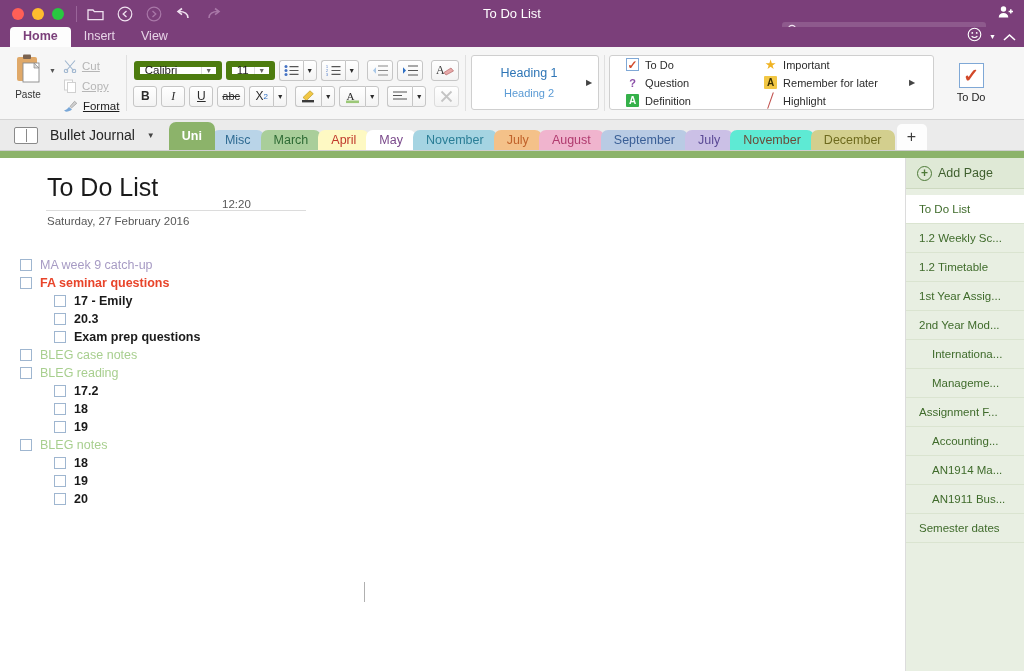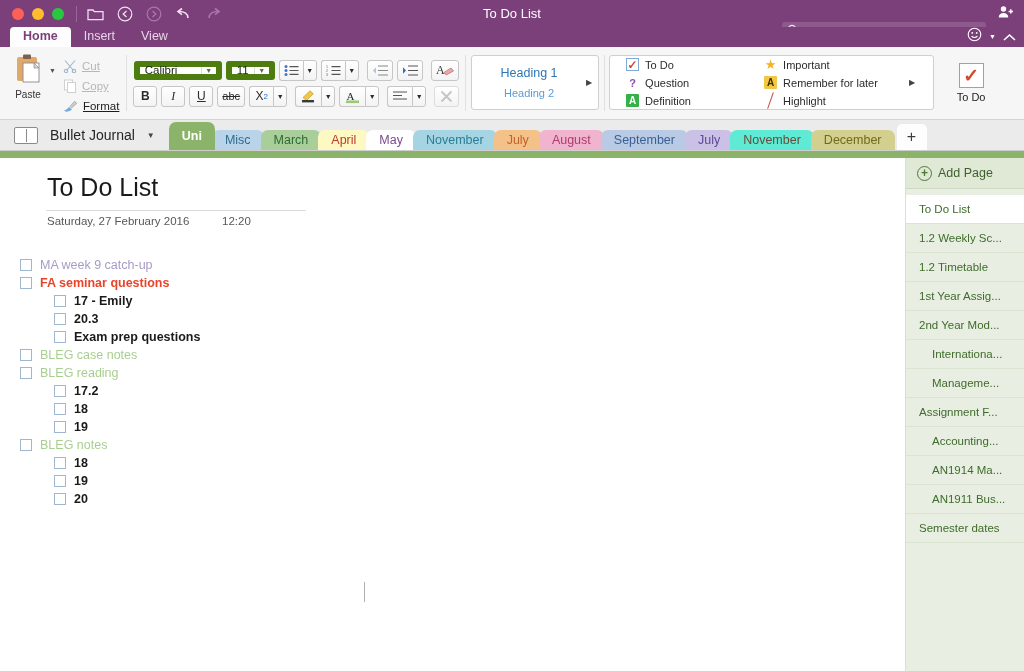--- a/index.html
+++ b/index.html
@@ -170,21 +170,21 @@
   .greenbar { height: 7px; background: #8cb36a; }
   
   .body-area { height: 534px; display: flex; position: relative; }
   .page {
     flex: 1; background: #fff; position: relative;
     border-right: 1px solid #dcdcdc; overflow: hidden;
   }
   .page-title { position: absolute; left: 47px; top: 15px; font-size: 25px; color: #1a1a1a; }
   .title-rule { position: absolute; left: 46px; top: 52px; width: 260px; height: 1px; background: #dcdcdc; }
   .page-date { position: absolute; left: 47px; top: 57px; font-size: 11.5px; color: #585858; }
-  .page-time { position: absolute; left: 222px; top: 57px; font-size: 11.5px; color: #585858; }
+  .page-time { position: absolute; left: 222px; top: 40px; font-size: 11.5px; color: #585858; }
   .tasks { position: absolute; left: 20px; top: 98px; }
   .task { display: flex; align-items: center; height: 18px; gap: 8px; }
   .task.sub { padding-left: 34px; }
   .cbx { width: 12px; height: 12px; border: 1px solid #9fb6d0; background: #fff; flex: none; }
   .tlabel { font-size: 12.5px; }
   .c-purple { color: #a79bc4; }
   .c-red { color: #e8442a; font-weight: bold; }
   .c-green { color: #a8cf8f; }
   .c-black { color: #1a1a1a; font-weight: bold; }
   .caret-bar { position: absolute; left: 364px; top: 424px; width: 1px; height: 20px; background: #b0b0b0; }

